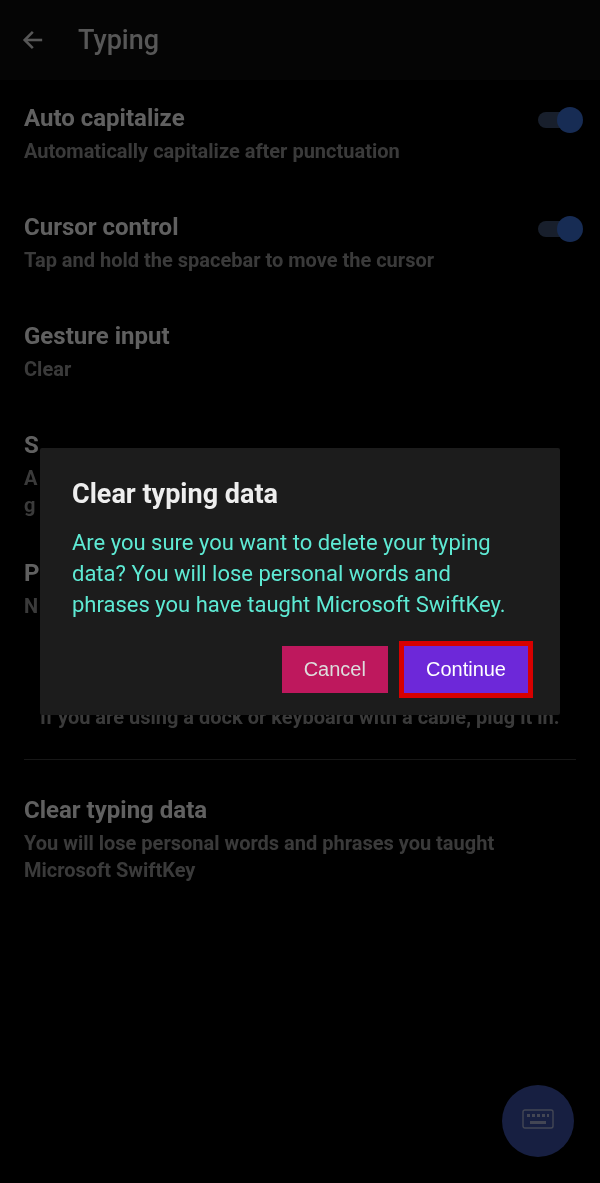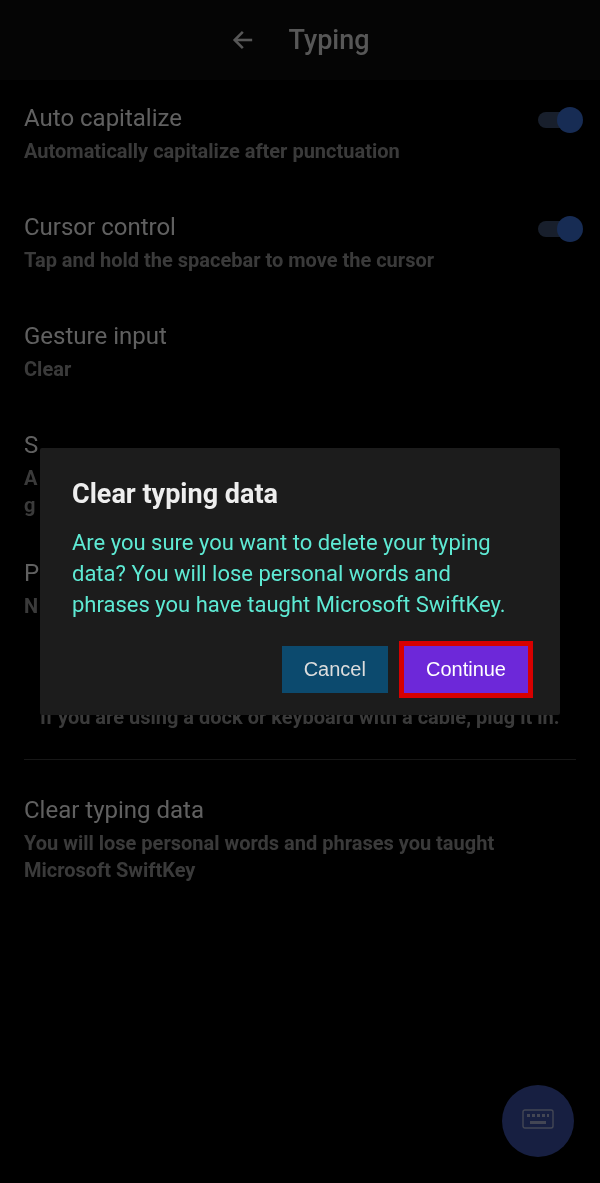--- a/index.html
+++ b/index.html
@@ -10,21 +10,20 @@
     font-family: -apple-system, BlinkMacSystemFont, "Segoe UI", Roboto, sans-serif;
     position: relative;
     overflow: hidden;
   }
   .header {
     height: 80px;
     display: flex;
     align-items: center;
     padding: 0 20px;
     background: #0a0a0a;
-    justify-content: center;
   }
   .back-icon {
     width: 28px;
     height: 28px;
     margin-right: 30px;
   }
   .header-title {
     color: #9e9e9e;
     font-size: 27px;
     font-weight: 500;
@@ -32,21 +31,21 @@
   .content {
     padding: 0 24px;
   }
   .setting {
     padding: 24px 0;
     position: relative;
   }
   .setting-title {
     color: #b0b0b0;
     font-size: 24px;
-    font-weight: 400;
+    font-weight: 700;
     margin-bottom: 6px;
   }
   .setting-subtitle {
     color: #6b6b6b;
     font-size: 20px;
     font-weight: 700;
     line-height: 1.35;
   }
   .toggle {
     position: absolute;
@@ -104,21 +103,21 @@
     gap: 16px;
   }
   .btn {
     padding: 12px 22px;
     font-size: 20px;
     font-weight: 500;
     border: none;
     cursor: pointer;
   }
   .btn-cancel {
-    background: #0c4a6e;
+    background: #be185d;
     color: #ddd;
   }
   .btn-continue {
     background: #6d28d9;
     color: #fff;
     outline: 5px solid #d70000;
     outline-offset: 0;
   }
   .fab {
     position: absolute;

